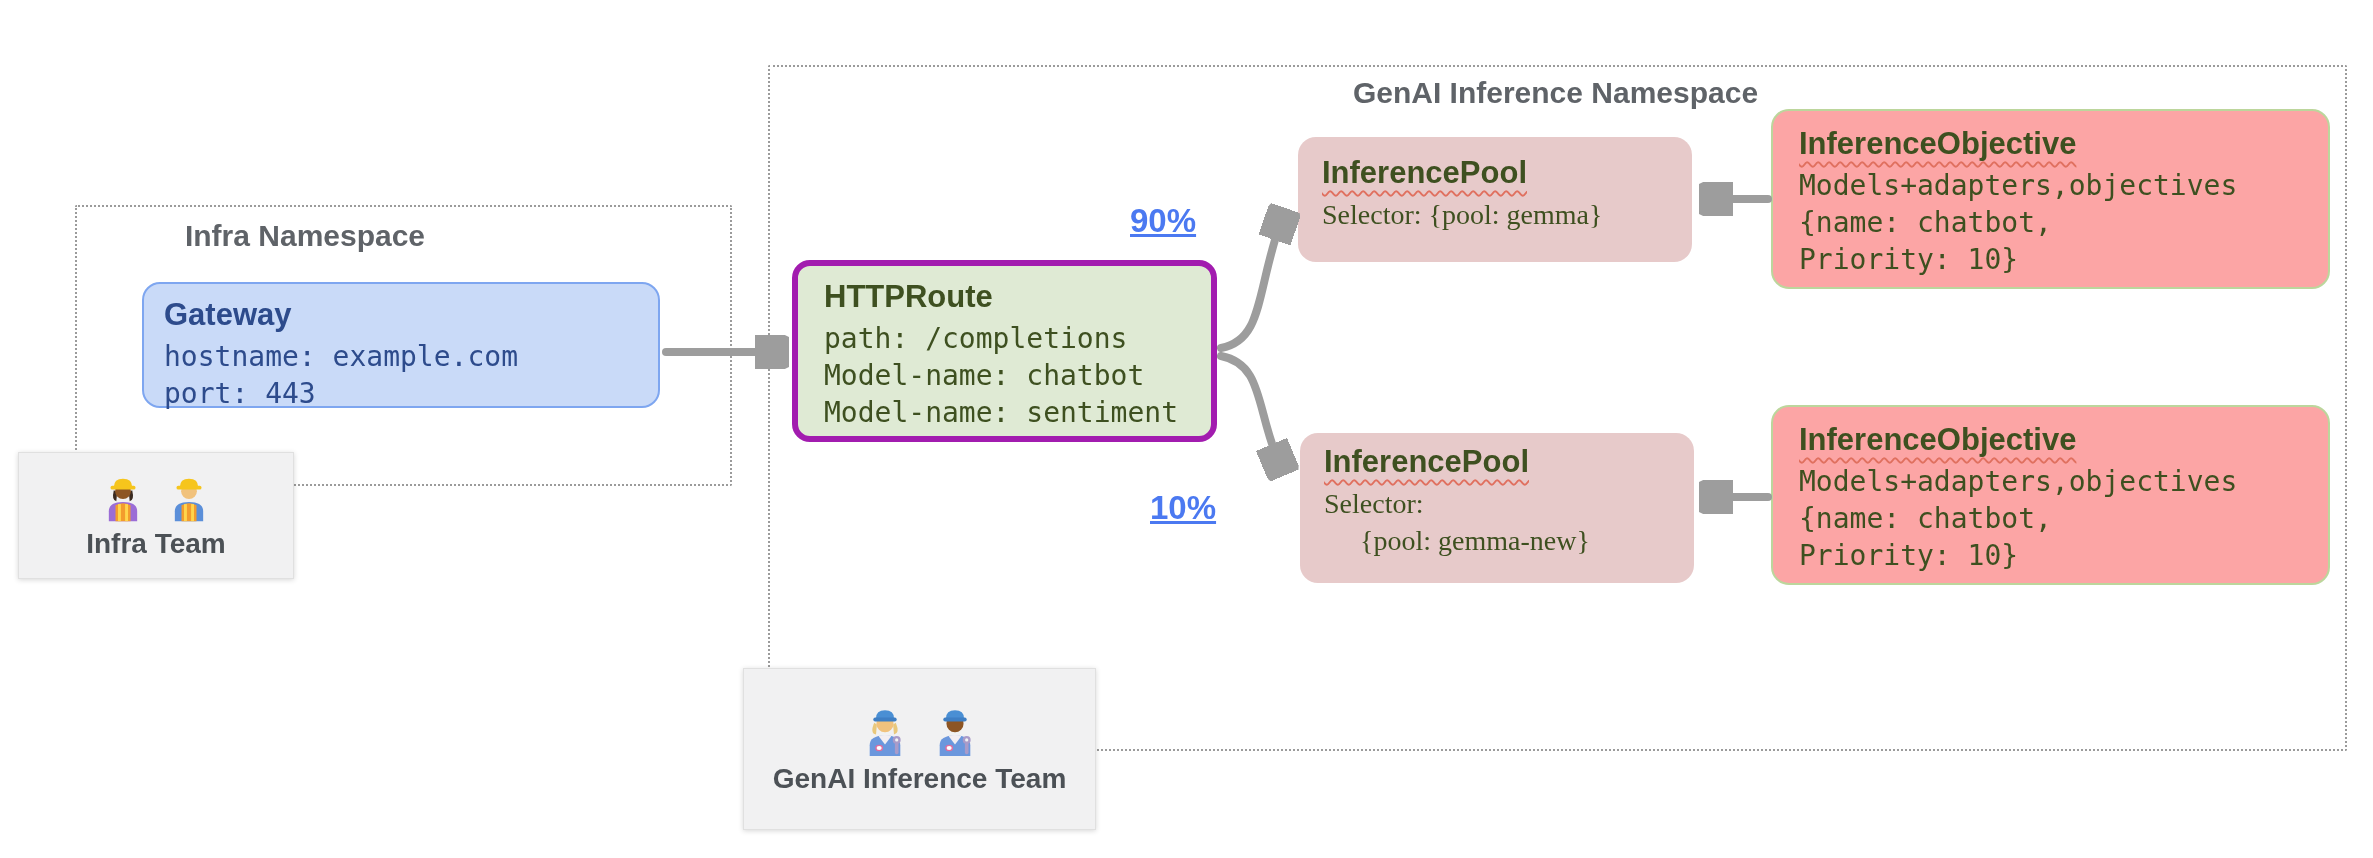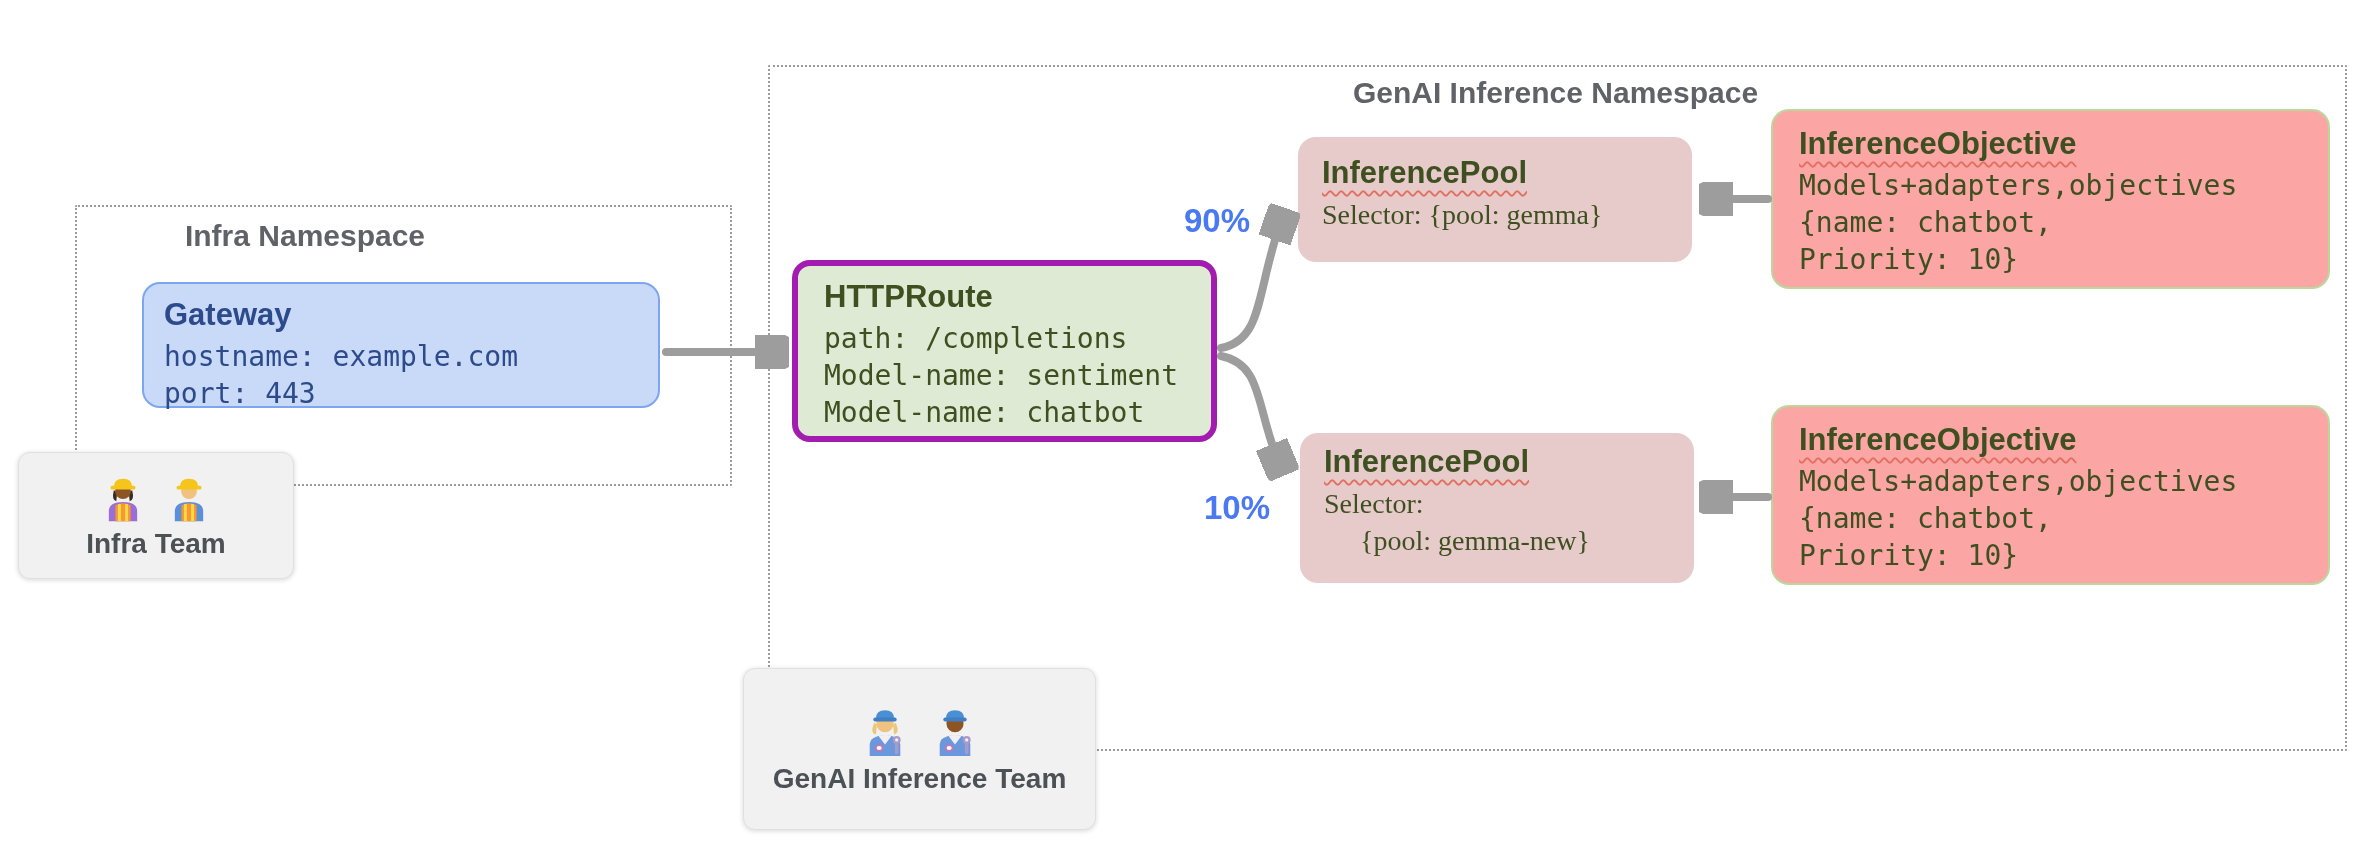--- a/index.html
+++ b/index.html
@@ -37,32 +37,32 @@
 
   .objective{background:#fca5a5;border:2px solid #bcd69c;}
   #objective1{left:1771px;top:109px;width:559px;height:180px;padding:15px 0 0 26px;}
   #objective2{left:1771px;top:405px;width:559px;height:180px;padding:15px 0 0 26px;}
   .objective .title,.objective .line{color:#3e5020;}
 
   .squiggle{text-decoration-line:underline;text-decoration-style:wavy;
             text-decoration-color:#e0705f;text-decoration-thickness:2px;text-underline-offset:7px;}
 
   
-  .team{position:absolute;background:#f1f1f2;border:1px solid #e0e0e0;border-radius:12px;
+  .team{position:absolute;background:#f1f1f2;border:1px solid #e0e0e0;border-radius:0;
         box-shadow:0 1px 5px rgba(0,0,0,0.16);display:flex;flex-direction:column;
         align-items:center;justify-content:center;gap:6px;}
   #team-infra{left:18px;top:452px;width:274px;height:125px;}
   #team-genai{left:743px;top:668px;width:351px;height:160px;}
   .team .icons{display:flex;gap:16px;align-items:flex-end;}
   .team .label{font-size:28px;font-weight:700;color:#4c5156;}
 
   
   #arrows{position:absolute;left:0;top:0;pointer-events:none;}
   #arrows path{stroke:#9d9d9d;stroke-width:8;fill:none;stroke-linecap:round;}
-  .pct{position:absolute;font-size:33px;font-weight:700;color:#4b79f1;width:120px;text-align:right;}
+  .pct{position:absolute;font-size:33px;font-weight:700;color:#4b79f1;width:120px;text-align:left;text-decoration:underline;}
   #label-90{left:1130px;top:202px;}
   #label-10{left:1150px;top:489px;}
 </style>
 </head>
 <body>
 
 <div class="canvas">
 
   <div class="ns-box" id="ns-genai"></div>
   <div class="ns-box" id="ns-infra"></div>
@@ -127,22 +127,22 @@
 
   <div class="node" id="gateway">
     <div class="title">Gateway</div>
     <div class="line mono">hostname: example.com</div>
     <div class="line mono">port: 443</div>
   </div>
 
   <div class="node" id="httproute">
     <div class="title">HTTPRoute</div>
     <div class="line mono">path: /completions</div>
+    <div class="line mono">Model-name: chatbot</div>
     <div class="line mono">Model-name: sentiment</div>
-    <div class="line mono">Model-name: chatbot</div>
   </div>
 
   <div class="node pool" id="pool1">
     <div class="title squiggle">InferencePool</div>
     <div class="line">Selector: {pool: gemma}</div>
   </div>
 
   <div class="node pool" id="pool2">
     <div class="title squiggle">InferencePool</div>
     <div class="line">Selector:</div>

